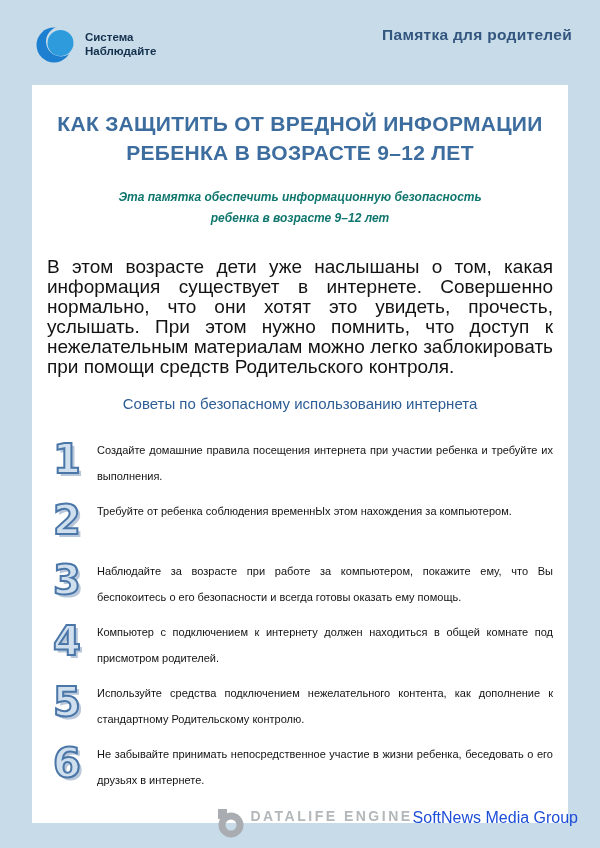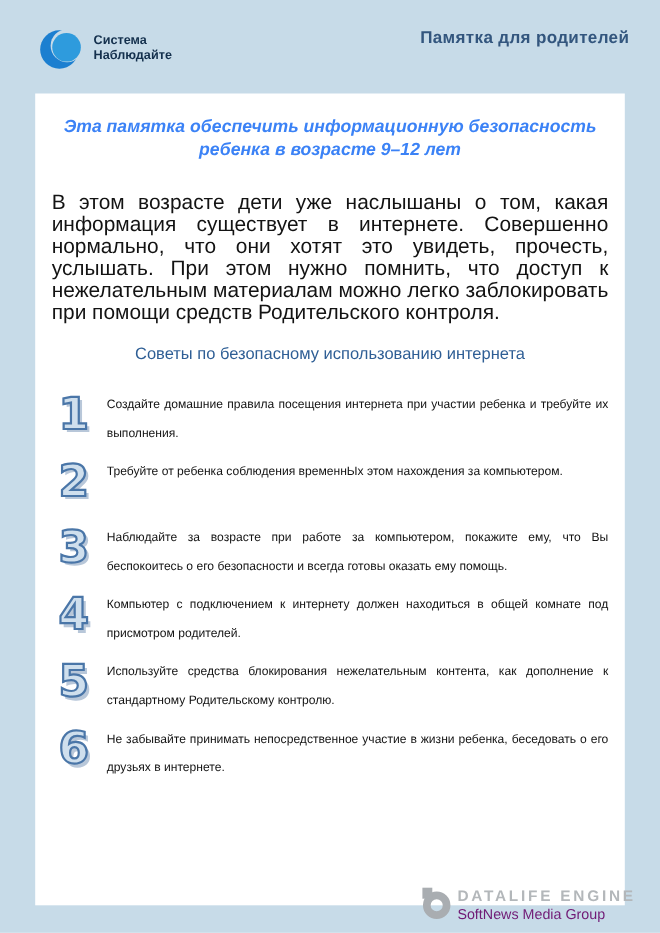--- a/index.html
+++ b/index.html
@@ -45,23 +45,23 @@
     font-weight:bold;
     font-size:21px;
     line-height:29px;
     letter-spacing:.3px;
   }
   .memo-subtitle {
     margin-top:20px;
     text-align:center;
     font-style:italic;
     font-weight:bold;
-    font-size:16px;
+    font-size:12px;
     line-height:21px;
-    color:#3b82f6;
+    color:#0f766e;
   }
   .intro {
     margin:28px 15px 0 15px;
     text-align:justify;
     font-size:19px;
     line-height:20px;
     color:#131313;
   }
   .section-heading {
     margin-top:18px;
@@ -102,31 +102,31 @@
   }
 
   
   .watermark {
     position:absolute;
     right:22px; bottom:10px;
     display:flex;
     align-items:flex-start;
   }
   .wm-icon { width:27px; height:30px; margin-right:6px; }
-  .wm-text { display:flex; flex-direction:column; }
+  .wm-text { display:flex; flex-direction:row; }
   .wm-brand {
     font-size:14px;
     letter-spacing:2.5px;
     text-transform:uppercase;
     color:#b3b7ba;
     font-weight:bold;
   }
   .wm-sub {
-    font-size:13px;
-    color:#701a75;
+    font-size:16px;
+    color:#1d4ed8;
     margin-top:1px;
   }
 </style>
 </head>
 <body>
 
 <div class="header">
   <div class="logo">
     <svg class="logo-icon" viewBox="0 0 42 44">
       <circle cx="18" cy="23" r="17.5" fill="#1c7fd0"></circle>
@@ -135,20 +135,24 @@
     </svg>
     <div class="logo-text">
       <div>Система</div>
       <div>Наблюдайте</div>
     </div>
   </div>
   <div class="header-label">Памятка для родителей</div>
 </div>
 
 <div class="card">
+  <div class="memo-title">
+    <div>КАК ЗАЩИТИТЬ ОТ ВРЕДНОЙ ИНФОРМАЦИИ</div>
+    <div>РЕБЕНКА В ВОЗРАСТЕ 9–12 ЛЕТ</div>
+  </div>
 
   <div class="memo-subtitle">
     <div>Эта памятка обеспечить информационную безопасность</div>
     <div>ребенка в возрасте 9–12 лет</div>
   </div>
 
   <p class="intro">В этом возрасте дети уже наслышаны о том, какая информация существует в интернете. Совершенно нормально, что они хотят это увидеть, прочесть, услышать. При этом нужно помнить, что доступ к нежелательным материалам можно легко заблокировать при помощи средств Родительского контроля.</p>
 
   <div class="section-heading">Советы по безопасному использованию интернета</div>
 
@@ -164,21 +168,21 @@
     <div class="tip">
       <div class="tip-number">3</div>
       <div class="tip-text">Наблюдайте за возрасте при работе за компьютером, покажите ему, что Вы беспокоитесь о его безопасности и всегда готовы оказать ему помощь.</div>
     </div>
     <div class="tip">
       <div class="tip-number">4</div>
       <div class="tip-text">Компьютер с подключением к интернету должен находиться в общей комнате под присмотром родителей.</div>
     </div>
     <div class="tip">
       <div class="tip-number">5</div>
-      <div class="tip-text">Используйте средства блокирования нежелательным контента, как дополнение к стандартному Родительскому контролю.</div>
+      <div class="tip-text">Используйте средства подключением нежелательного контента, как дополнение к стандартному Родительскому контролю.</div>
     </div>
     <div class="tip">
       <div class="tip-number">6</div>
       <div class="tip-text">Не забывайте принимать непосредственное участие в жизни ребенка, беседовать о его друзьях в интернете.</div>
     </div>
   </div>
 </div>
 
 <div class="watermark">
   <svg class="wm-icon" viewBox="0 0 27 30">

